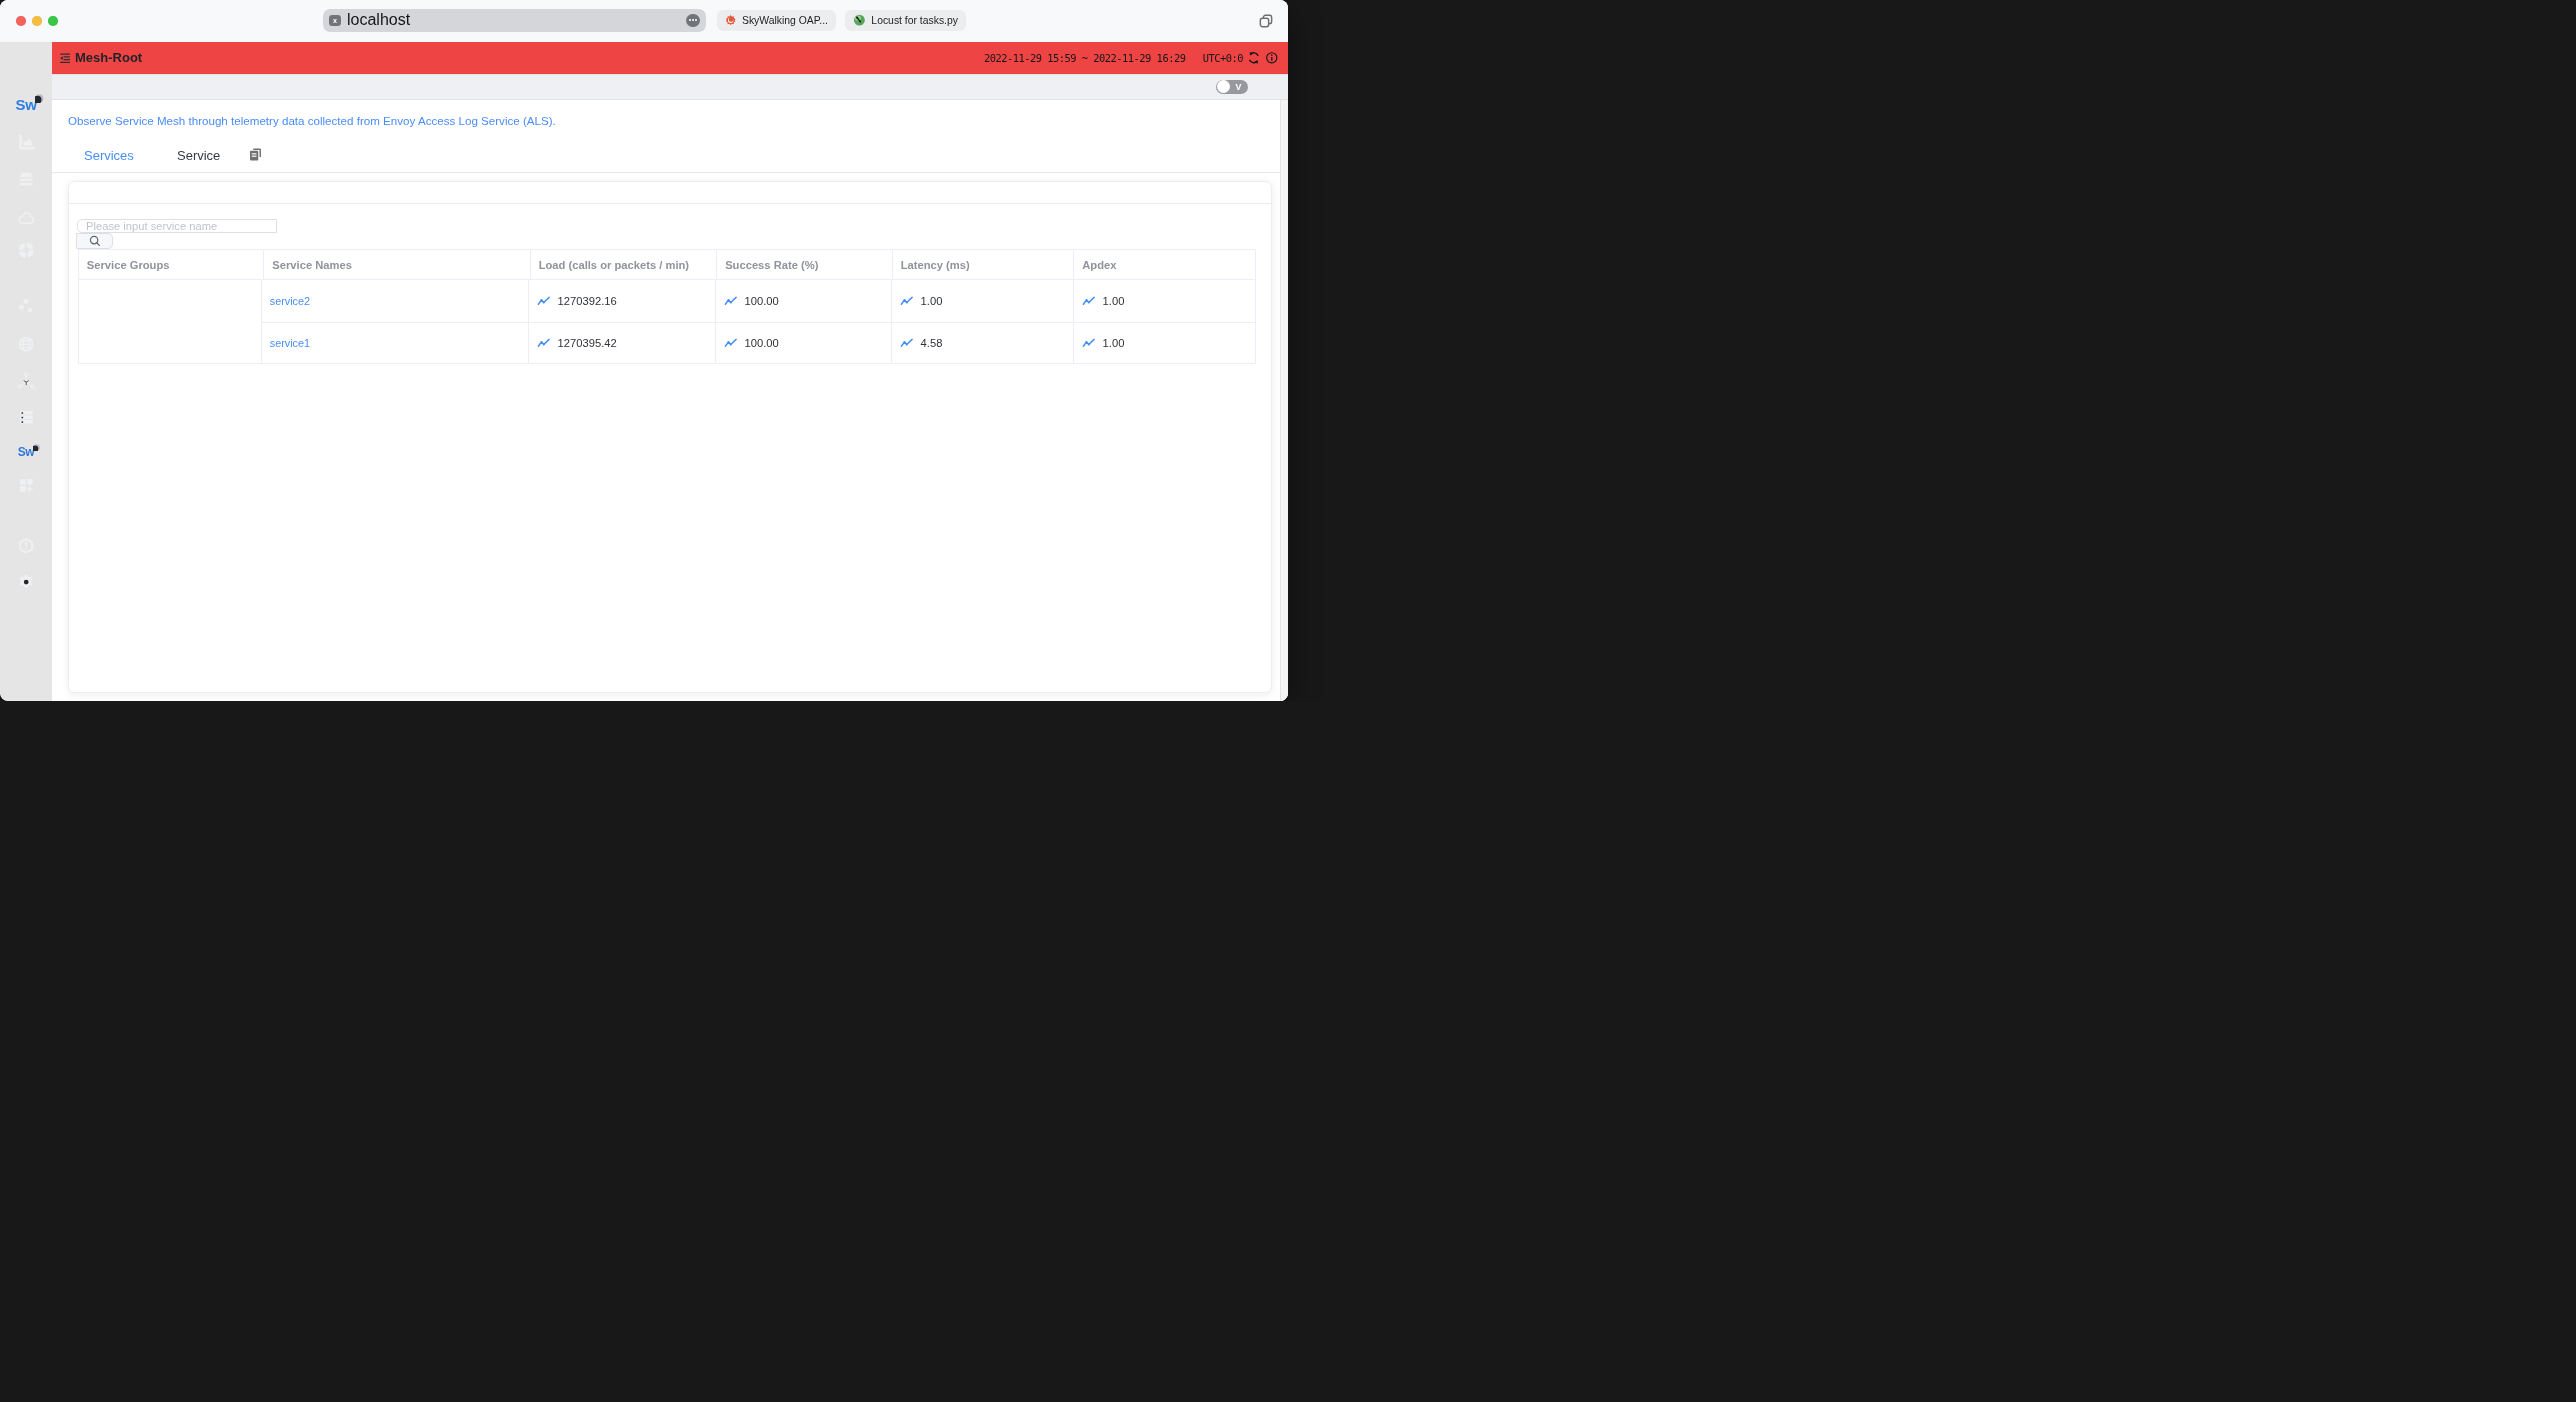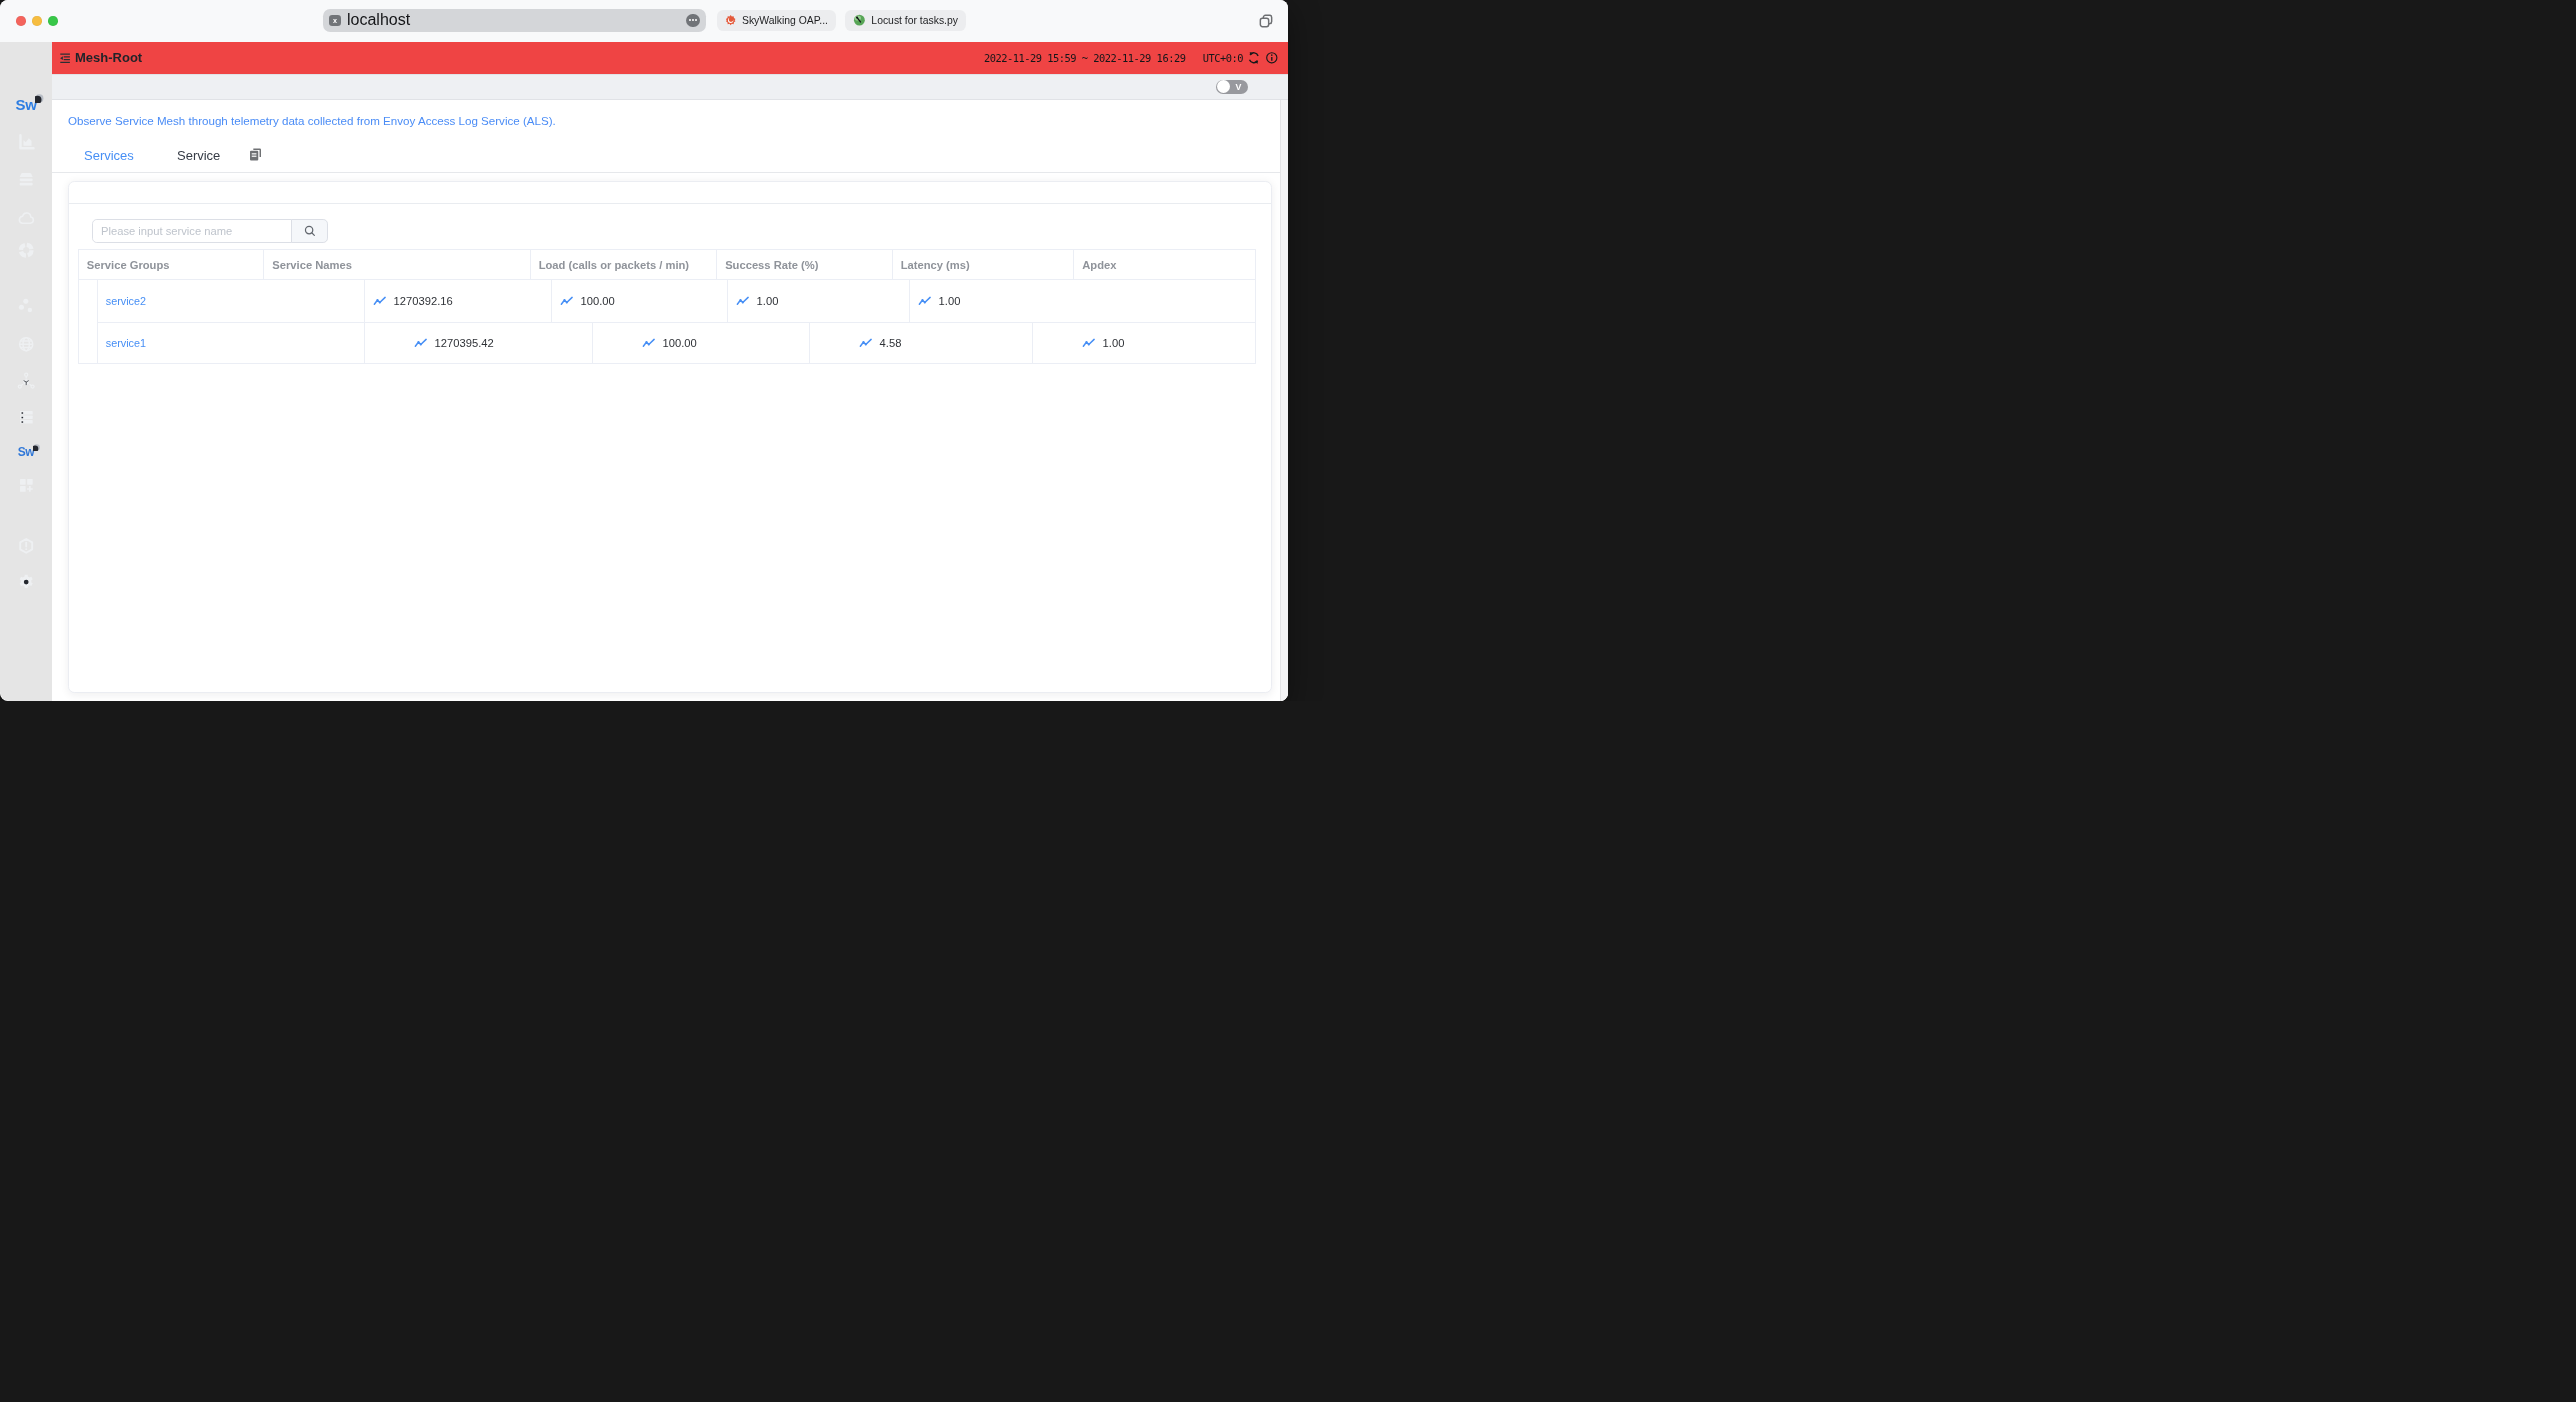--- a/index.html
+++ b/index.html
@@ -45,36 +45,36 @@
   .tabsrow{position:absolute;left:0;right:8px;top:96px;height:35px;border-bottom:0.8px solid #e6e8eb;}
   .tabitem{position:absolute;top:9.6px;font-size:13px;cursor:pointer;}
   .tab-active{color:#478ff5;}
   .tab-plain{color:#363c46;}
   .docic{position:absolute;left:196px;top:8.8px;width:15px;height:15px;}
   .rstrip{position:absolute;right:0;top:58px;bottom:0;width:8px;background:#f3f3f4;border-left:0.8px solid #e3e3e5;}
 
   
   .card{position:absolute;left:16px;top:139px;width:1204px;height:512px;background:#fff;border:0.8px solid #ebedf2;border-radius:6.4px;box-shadow:0 1.6px 8px rgba(31,35,41,.07);}
   .cardhead{height:22.4px;border-bottom:0.8px solid #e9ecf0;}
-  .search{position:absolute;left:23px;top:37px;height:24px;display:flex;}
+  .search{position:absolute;left:8px;top:37px;height:24px;display:flex;flex-direction:column;}
   .sinput{width:200px;height:24px;border:0.8px solid #dcdfe6;border-radius:4.8px 0 0 4.8px;padding:0 8px;font-size:11.2px;color:#333;outline:none;font-family:"Liberation Sans",sans-serif;}
   .sinput::placeholder{color:#bfc4cc;}
   .sbtn{width:37px;height:24px;margin-left:-0.8px;background:#f5f7fa;border:0.8px solid #dcdfe6;border-radius:0 4.8px 4.8px 0;display:flex;align-items:center;justify-content:center;cursor:pointer;}
 
   
   .tbl{position:absolute;left:8.8px;top:67px;width:1178px;border:0.8px solid #ebeef5;font-size:11.2px;}
   .thr{display:flex;height:30px;}
   .th{display:flex;align-items:center;padding:0 8px;font-weight:700;color:#8f939a;border-right:0.8px solid #ebeef5;border-bottom:0.8px solid #ebeef5;}
   .th:last-child{border-right:none;}
   .tbody{display:flex;}
   .groupcell{width:186px;border-right:0.8px solid #ebeef5;}
   .rows{flex:1;}
   .tr{display:flex;}
   .tr1{height:43px;border-bottom:0.8px solid #ebeef5;}
-  .tr2{height:40px;gap:41px;}
+  .tr2{height:40px;}
   .td{display:flex;align-items:center;padding:0 8px;border-right:0.8px solid #ebeef5;color:#2f3237;}
   .td:last-child{border-right:none;}
   .cg{width:186px;}.cn{width:267px;}.cl{width:187px;}.cs{width:176px;}.cla{width:182px;}.ca{width:181px;}
   .rows .cn{width:267px;}
   .svclink{color:#478ff5;font-size:10.8px;cursor:pointer;}
   .mic{width:13.6px;height:13.6px;margin-right:7.2px;flex:0 0 auto;}
   .mval{font-size:11.2px;color:#2f3237;}
 </style>
 </head>
 <body>

